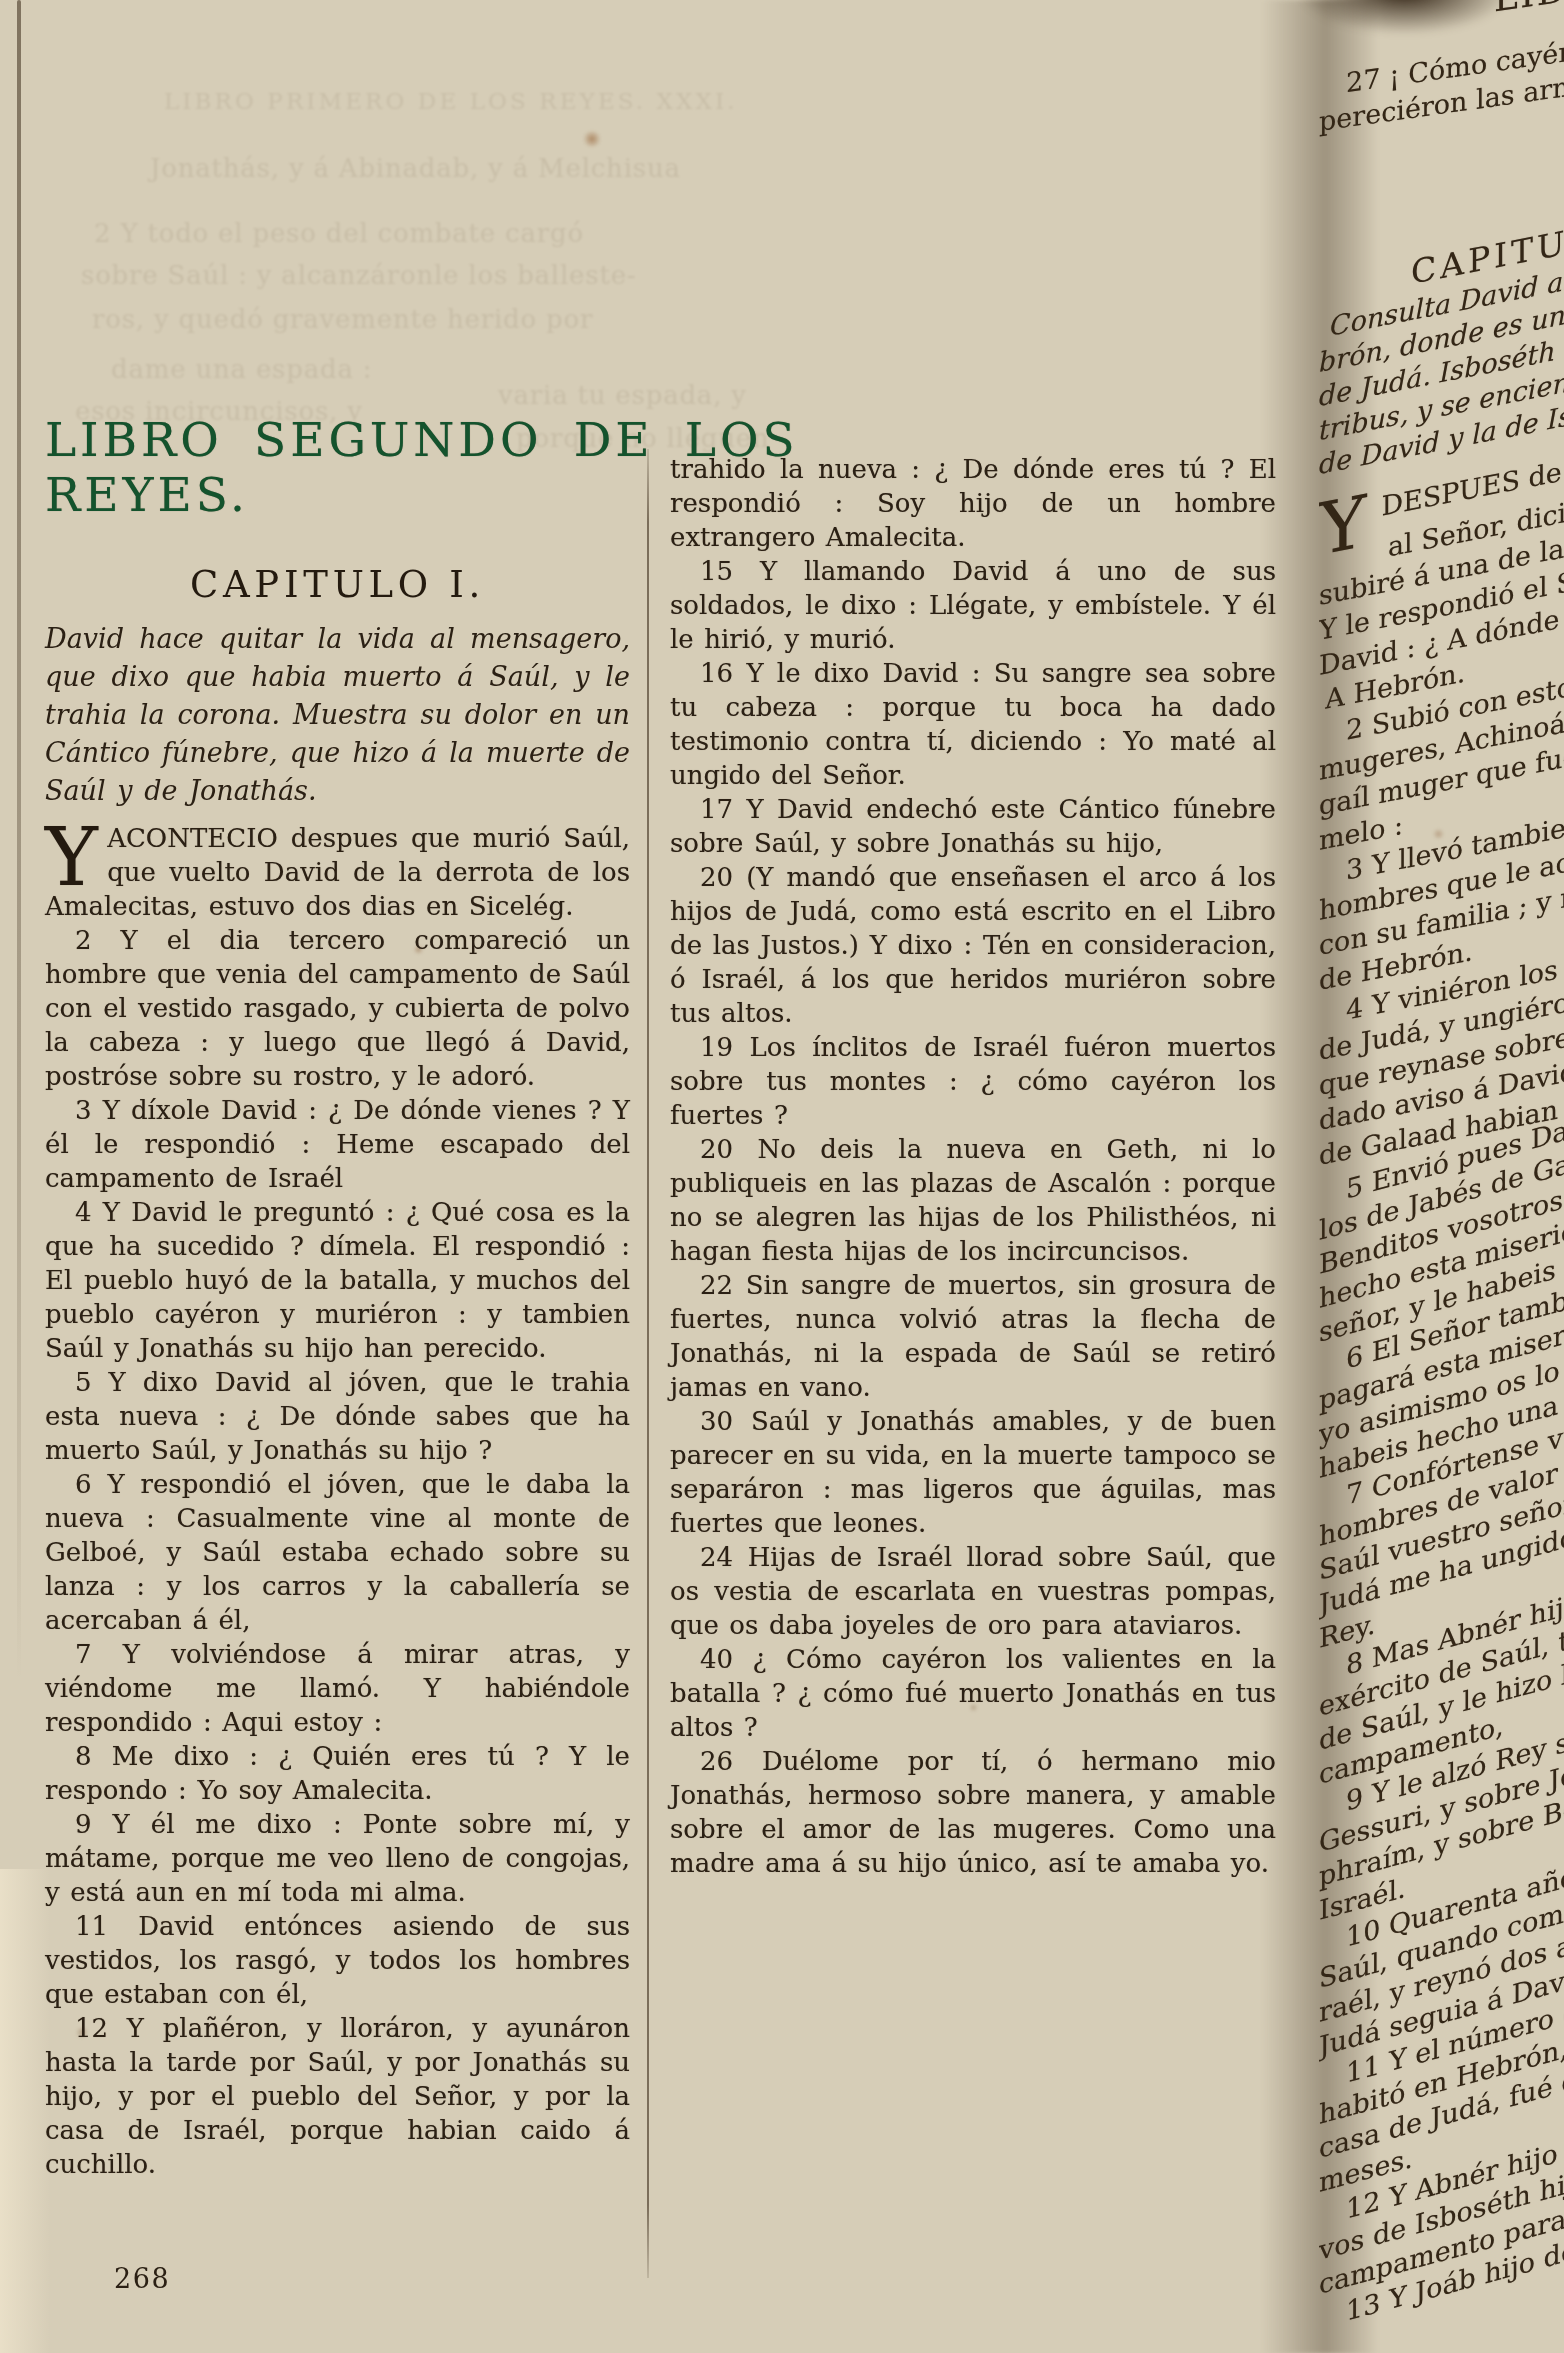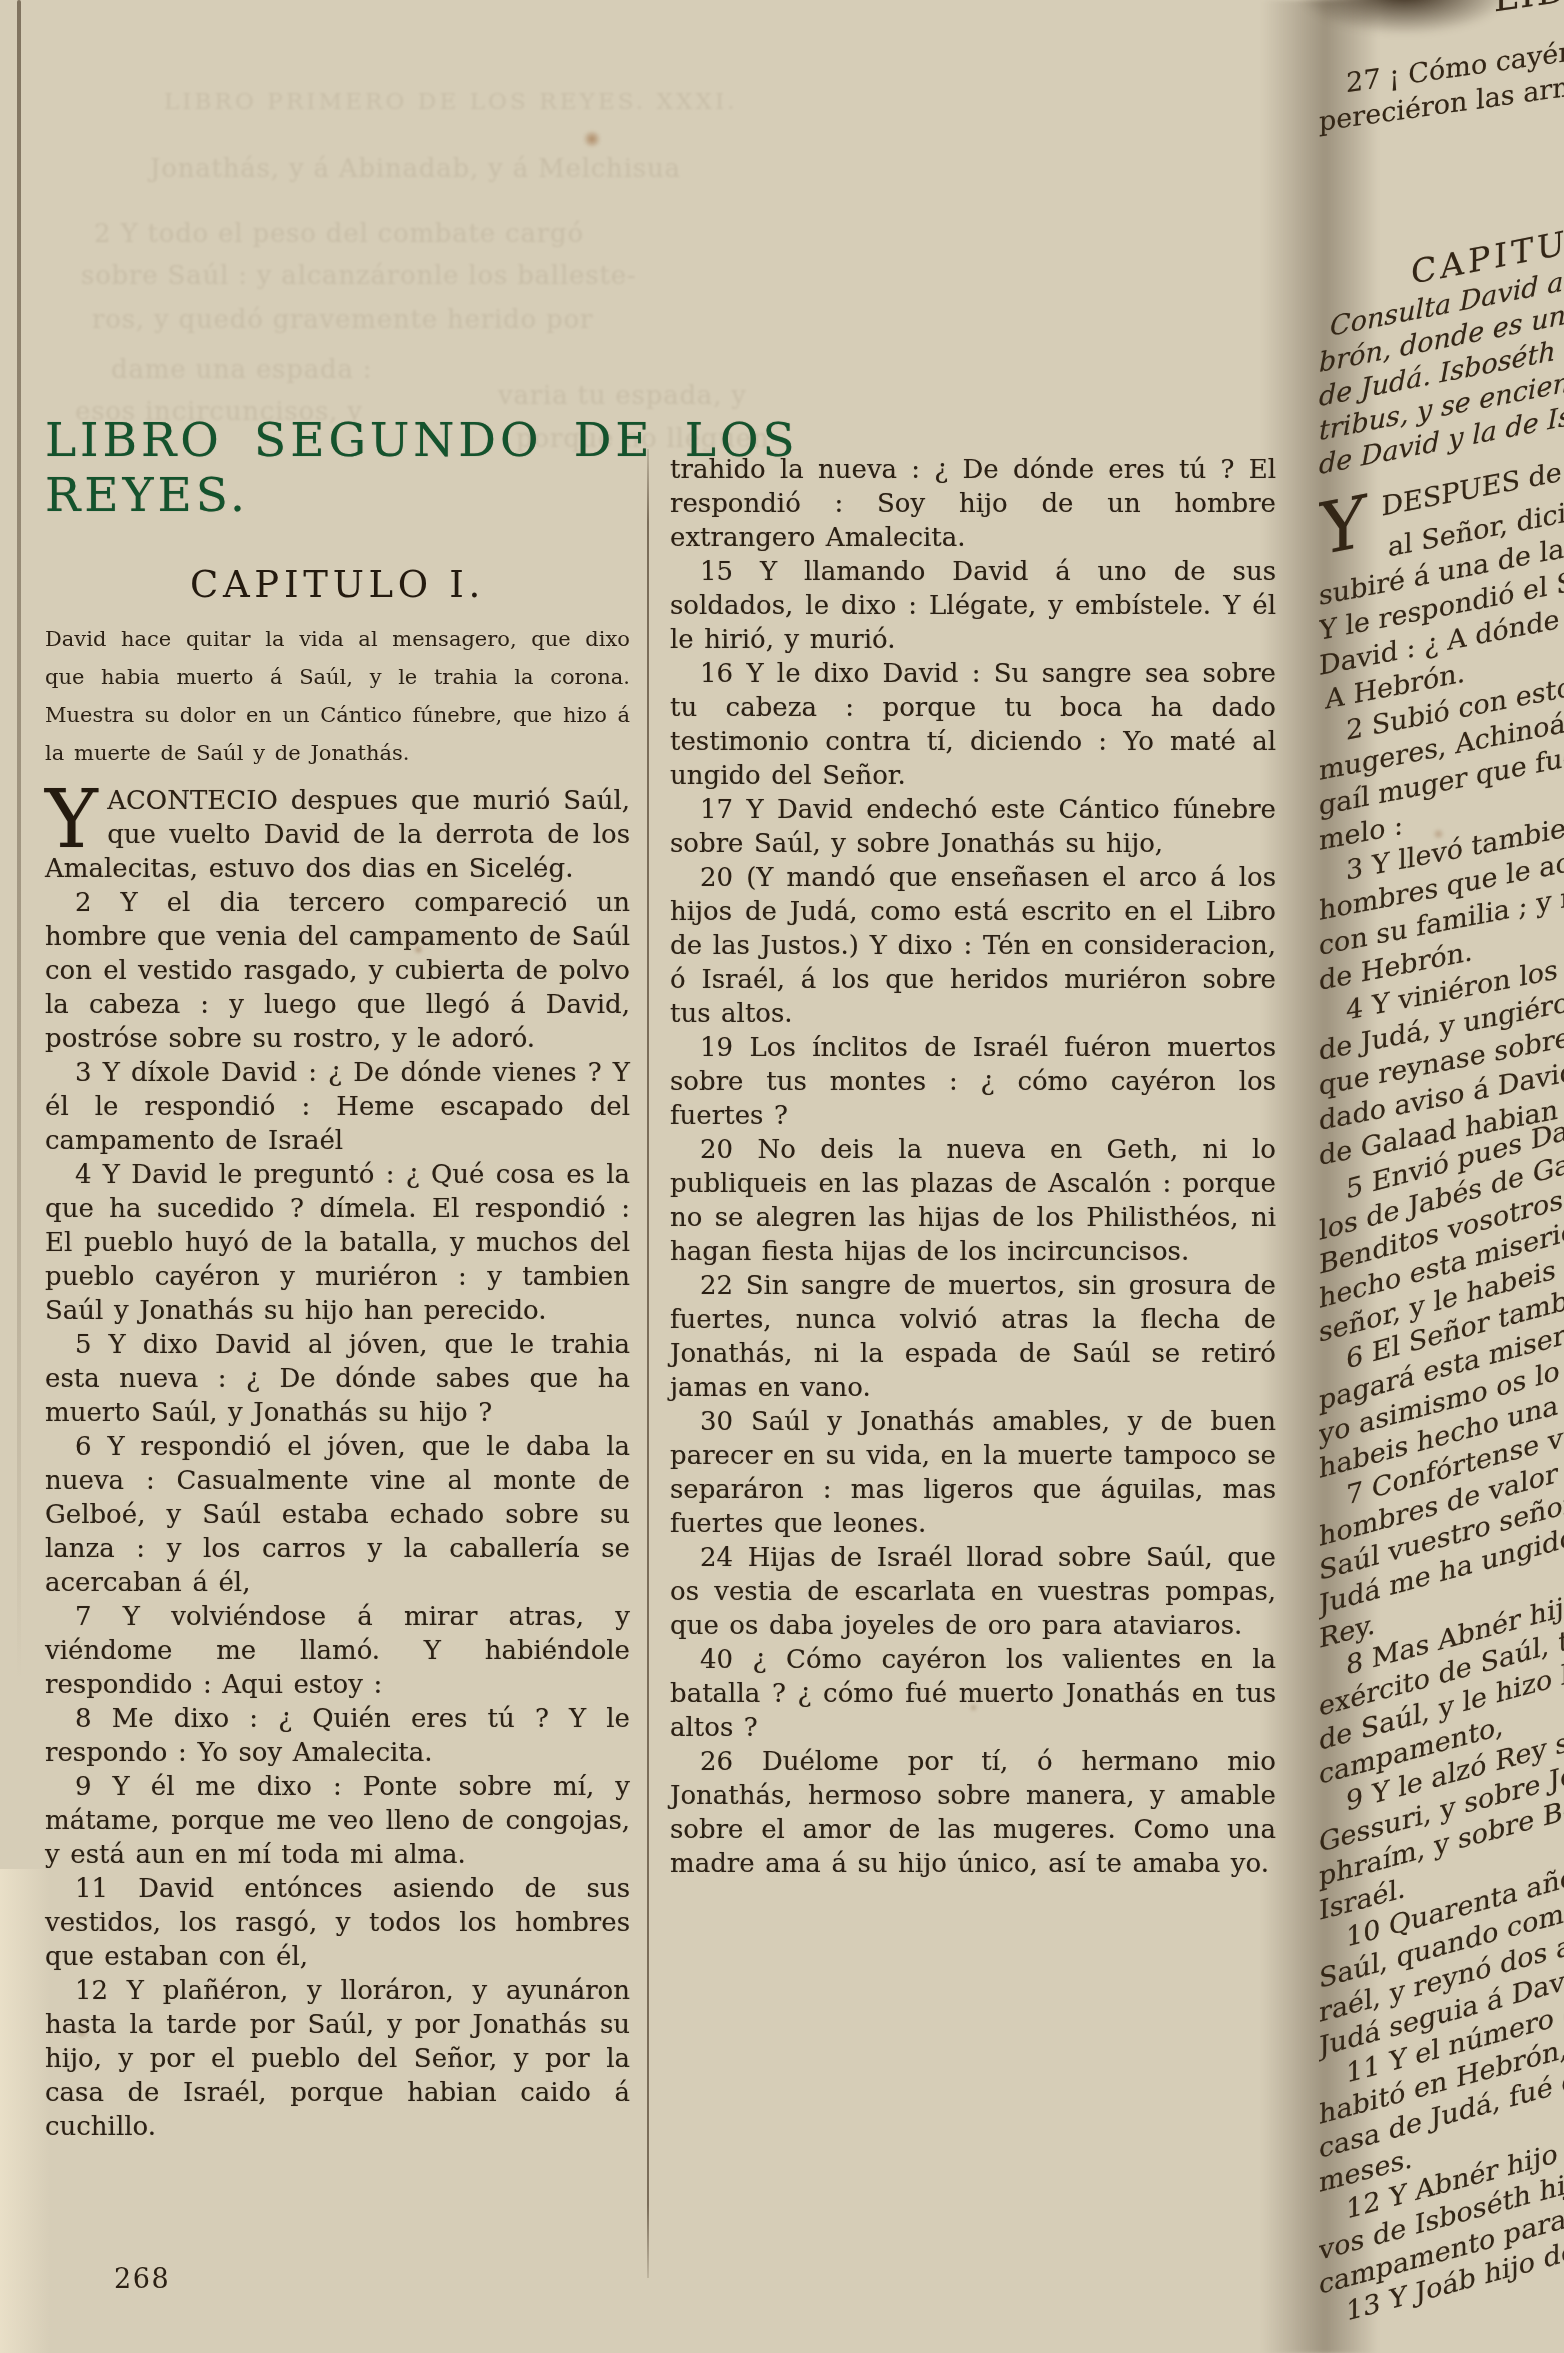--- a/index.html
+++ b/index.html
@@ -61,21 +61,21 @@
     color:#14532d;text-shadow:0 0 0.8px rgba(36,26,15,.45);
   }
   .col{position:absolute;text-align:justify;}
   .col1{left:45px;top:563px;width:585px;}
   .col2{left:670px;top:452px;width:606px;}
   .chap-head{
     text-align:center;font-size:37px;letter-spacing:4.7px;margin:0 0 14px 0;
     font-weight:normal;color:#241a0f;
   }
   .summary{
-    font-size:21px;line-height:38px;margin:6px 0 11px 0;
+    font-style:italic;font-size:27px;line-height:38px;margin:6px 0 11px 0;
     word-spacing:3.1px;
   }
   .v{font-size:26px;line-height:34px;margin:0;text-indent:30px;word-spacing:2.3px;
      text-shadow:0 0 0.8px rgba(43,32,20,.35);}
   .v.noindent{text-indent:0;}
   .dcap{
     float:left;font-size:80px;line-height:63px;padding:4.7px 9.4px 0 0;
     color:#241a0f;
   }
   .page-number{

